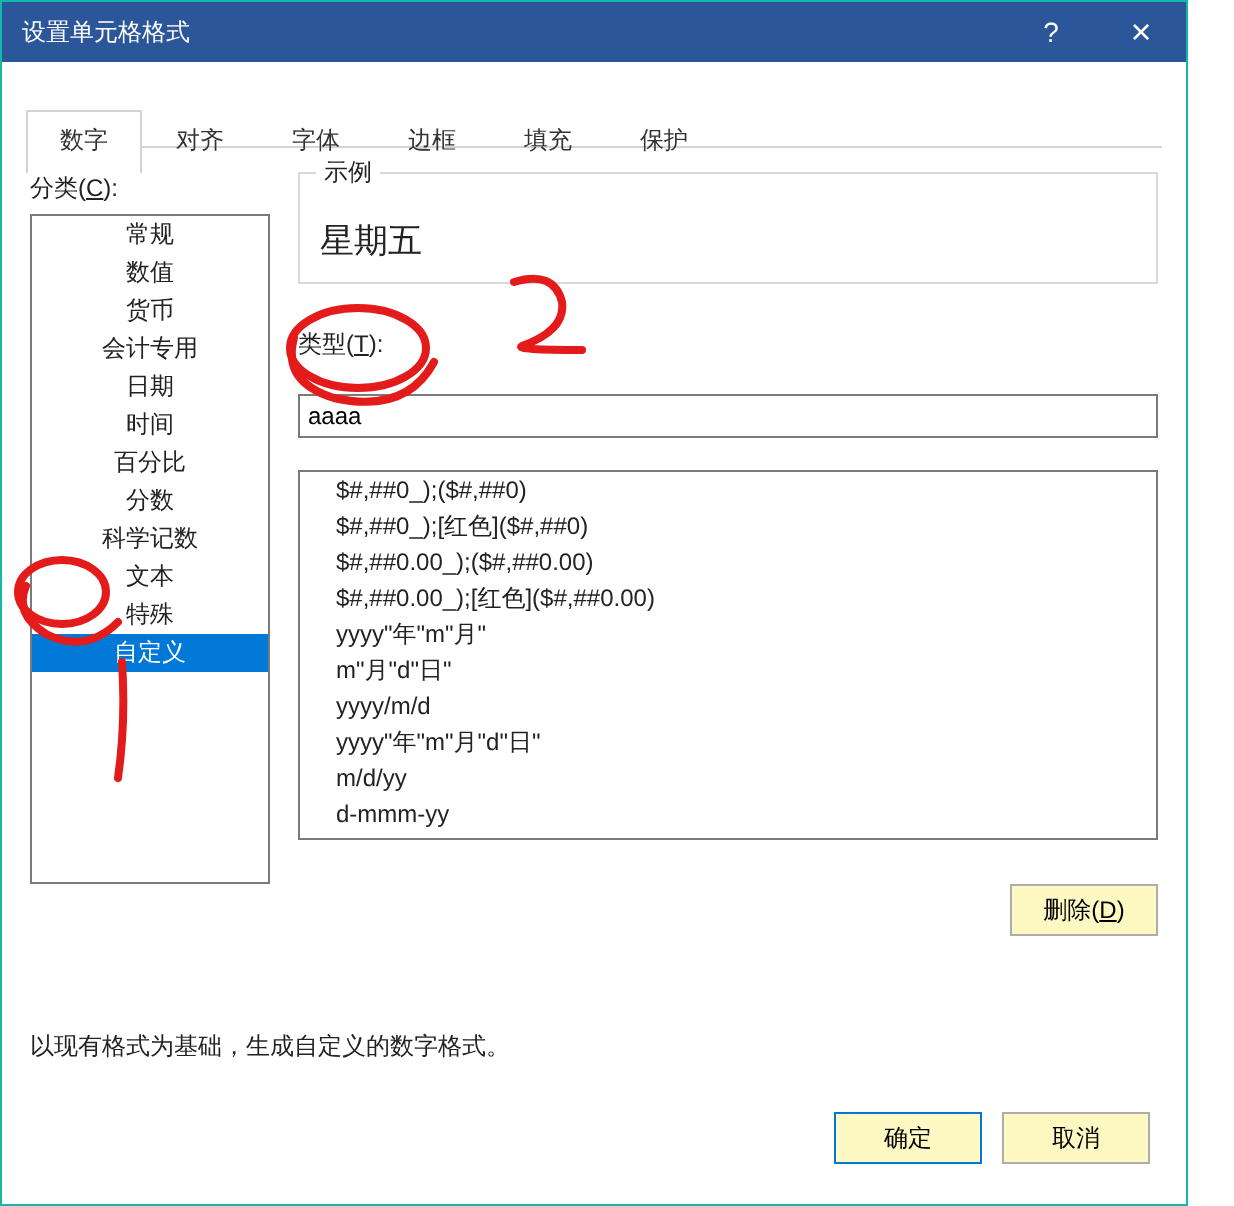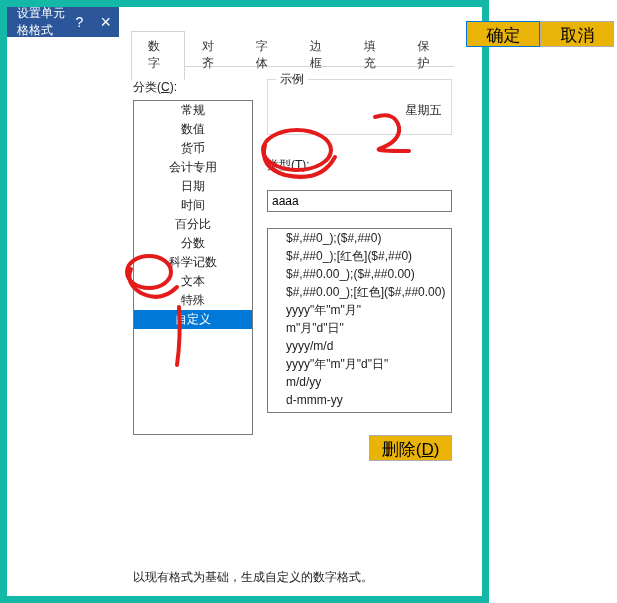--- a/index.html
+++ b/index.html
@@ -4,25 +4,25 @@
 <style>
   * { box-sizing: border-box; }
   html, body {
     margin: 0; padding: 0;
     font-family: "Microsoft YaHei", "Segoe UI", Tahoma, sans-serif;
     font-size: 12px;
     color: #222;
     background: #fff;
   }
   .window {
-    width: 489px; height: 603px;
-    background: #fff;
-    border: 7px solid #14b8a6;
-    position: relative;
-    display: flex; flex-direction: row;
+    width: 594px; height: 603px;
+    background: #fff;
+    border: 1px solid #14b8a6;
+    position: relative;
+    display: flex; flex-direction: column;
   }
   .titlebar {
     height: 30px;
     background: #2b579a;
     color: #fff;
     display: flex; align-items: center;
     padding-left: 10px;
     font-size: 12px;
   }
   .titlebar .spacer { flex: 1; }
@@ -99,22 +99,21 @@
     margin-bottom: 10px;
     height: 56px;
   }
   .sample-label {
     position: absolute;
     top: -9px; left: 8px;
     background: #fff;
     padding: 0 4px;
   }
   .sample-value {
-    font-size: 12px;
-    text-align: right;
+    font-size: 17px;
   }
   .type-input {
     width: 100%;
     border: 1px solid #7a7a7a;
     padding: 2px 4px;
     font-family: inherit;
     font-size: 12px;
     height: 22px;
     background: #fff;
   }
@@ -135,38 +134,39 @@
   }
   .delete-row {
     display: flex;
     justify-content: flex-end;
     margin-bottom: 18px;
   }
   .btn-std {
     min-width: 74px;
     height: 26px;
     border: 1px solid #adadad;
-    background: #eab308;
+    background: #fef9c3;
     padding: 2px 12px;
     cursor: pointer;
     font-family: inherit;
-    font-size: 17px;
+    font-size: 12px;
   }
   .btn-std.default {
     border: 1px solid #0078d7;
   }
   .hint {
     margin-top: 4px;
     padding: 0 2px;
   }
   .footer {
     border-top: 0;
     padding: 14px 18px 20px 0;
     display: flex;
-    justify-content: space-between;
+    justify-content: flex-end;
+    gap: 10px;
   }
   
   .annot {
     position: absolute;
     left: 0; top: 0;
     pointer-events: none;
   }
   
   ::-webkit-scrollbar { width: 17px; background:#f0f0f0;}
   ::-webkit-scrollbar-thumb { background:#c2c2c2; }

